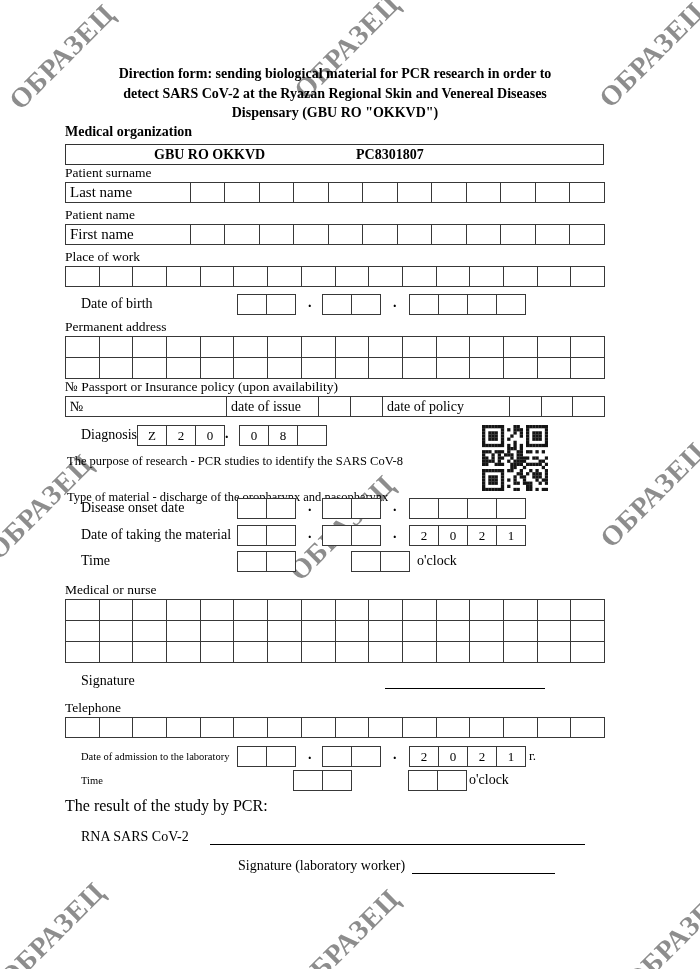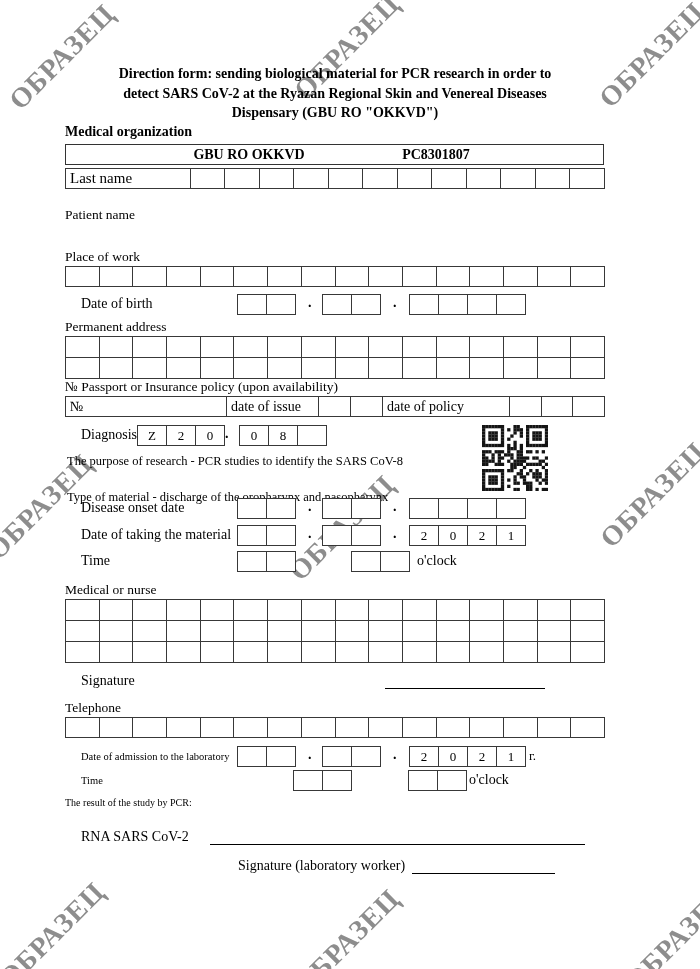--- a/index.html
+++ b/index.html
@@ -13,21 +13,21 @@
     position:absolute;color:#8d8d8d;font-size:28px;font-weight:bold;
     letter-spacing:1px;white-space:nowrap;
     transform:translate(-50%,-50%) rotate(-45deg);
     font-family:"Liberation Serif", serif;user-select:none;
   }
   .content{position:absolute;left:65px;top:0;width:540px;height:969px;}
   .title{position:absolute;top:64px;left:0;width:540px;text-align:center;
     font-weight:bold;font-size:14px;line-height:19.5px;}
   .chead{position:absolute;left:0;width:540px;text-align:left;font-size:13.5px;}
   .orgbox{position:absolute;left:0;top:144px;width:537px;height:19px;border:1.5px solid #333;}
-  .orgbox span{position:absolute;top:0;font-weight:bold;font-size:14px;line-height:19px;text-align:center;}
+  .orgbox span{position:absolute;top:0;font-weight:bold;font-size:14px;line-height:19px;}
   
   .cellrow{position:absolute;left:0;width:540px;display:flex;border:1px solid #383838;box-sizing:border-box;background:#fff;}
   .cellrow .cell{flex:1;height:19px;border-left:1px solid #383838;}
   .cellrow .cell:first-child{border-left:none;}
   .cellrow .labelcell{flex:0 0 86px;font-size:15px;line-height:19px;padding-left:4px;border-left:none;}
   .pcell{font-size:14px;line-height:19px;padding-left:4px;border-left:1px solid #383838;box-sizing:border-box;}
   
   .mgrid{position:absolute;left:0;width:540px;border:1px solid #383838;box-sizing:border-box;background:#fff;}
   .mgrid .mrow{display:flex;border-top:1px solid #383838;}
   .mgrid .mrow:first-child{border-top:none;}
@@ -72,27 +72,31 @@
 
     <div class="chead" style="top:124px;font-weight:bold;font-size:14px">Medical organization</div>
 
     <div class="orgbox">
       <span style="left:88px;width:190px">GBU RO OKKVD</span>
       <span style="left:290px;width:160px">PC8301807</span>
     </div>
 
     <div class="chead" style="top:165px">Patient surname</div>
 
-    <div class="cellrow" style="top:168px">
+    <div class="cellrow" style="top:182px">
       <div class="labelcell">Last name</div>
       <div class="gen-cells" style="display:contents"><div class="cell"></div><div class="cell"></div><div class="cell"></div><div class="cell"></div><div class="cell"></div><div class="cell"></div><div class="cell"></div><div class="cell"></div><div class="cell"></div><div class="cell"></div><div class="cell"></div><div class="cell"></div><div class="cell"></div></div>
     </div>
 
     <div class="chead" style="top:207px">Patient name</div>
 
+    <div class="cellrow" style="top:224px">
+      <div class="labelcell">First name</div>
+      <div class="gen-cells" style="display:contents"><div class="cell"></div><div class="cell"></div><div class="cell"></div><div class="cell"></div><div class="cell"></div><div class="cell"></div><div class="cell"></div><div class="cell"></div><div class="cell"></div><div class="cell"></div><div class="cell"></div><div class="cell"></div><div class="cell"></div></div>
+    </div>
 
     <div class="chead" style="top:249px">Place of work</div>
 
     <div class="cellrow" style="top:266px">
       <div class="gen-cells" style="display:contents"><div class="cell"></div><div class="cell"></div><div class="cell"></div><div class="cell"></div><div class="cell"></div><div class="cell"></div><div class="cell"></div><div class="cell"></div><div class="cell"></div><div class="cell"></div><div class="cell"></div><div class="cell"></div><div class="cell"></div><div class="cell"></div><div class="cell"></div><div class="cell"></div></div>
     </div>
 
     <div class="frow" style="top:294px">
       <span class="flabel">Date of birth</span>
       <div class="boxgroup" style="left:172px">
@@ -564,21 +568,21 @@
           <div class="bcell"></div>
           <div class="bcell"></div>
         </div>
       <div class="boxgroup" style="left:343px">
           <div class="bcell"></div>
           <div class="bcell"></div>
         </div>
       <span class="plain" style="left:404px">o'clock</span>
     </div>
 
-    <div class="plain" style="top:797px;left:0;font-size:10px">The result of the study by PCR:</div>
+    <div class="plain" style="top:797px;left:0;font-size:16px">The result of the study by PCR:</div>
 
     <div class="frow" style="top:827px">
       <span class="flabel">RNA SARS CoV-2</span>
       <span class="uline" style="left:145px;width:375px"></span>
     </div>
 
     <div class="frow" style="top:856px">
       <span class="plain" style="left:173px">Signature (laboratory worker)</span>
       <span class="uline" style="left:347px;width:143px"></span>
     </div>

